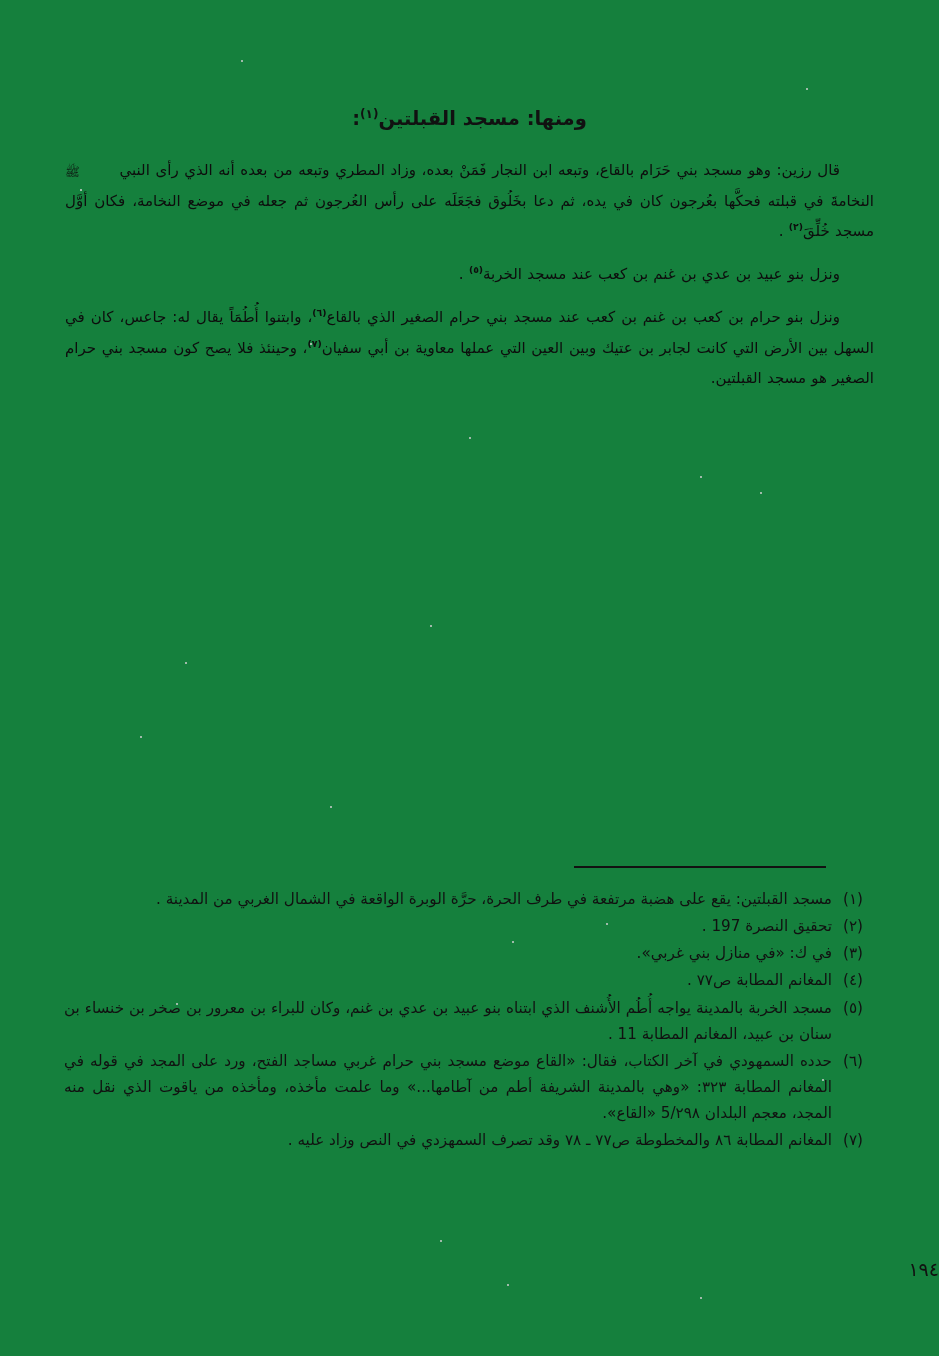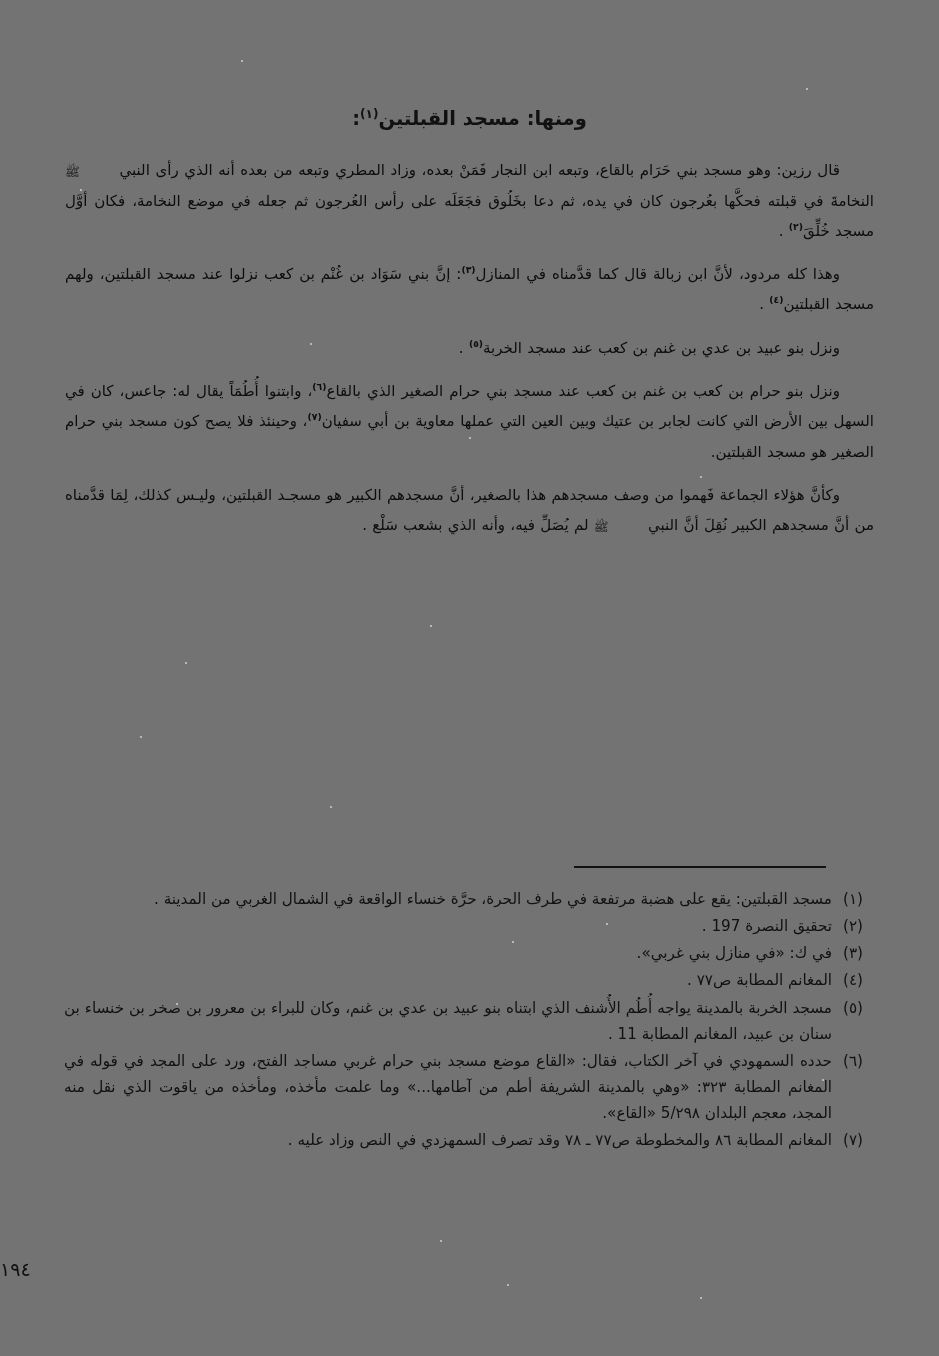--- a/index.html
+++ b/index.html
@@ -9,21 +9,21 @@
     background: #ffffff;
   }
   body {
     font-family: "DejaVu Sans", "Liberation Sans", sans-serif;
   }
   .page {
     position: relative;
     width: 939px;
     height: 1356px;
     margin: 0 auto;
-    background: #737373;
+    background: #15803d;
     overflow: hidden;
     direction: rtl;
   }
   
   .speckle {
     position: absolute;
     background: #cfcfcf;
     border-radius: 50%;
     pointer-events: none;
   }
@@ -112,21 +112,21 @@
     text-align: justify;
     text-justify: inter-word;
     padding-left: 4px;
   }
 
   .page-number {
     position: absolute;
     top: 1258px;
     left: 0;
     right: 0;
-    text-align: left;
+    text-align: right;
     font-size: 19px;
     color: #111;
     letter-spacing: 1px;
   }
 </style>
 </head>
 <body>
 
 <div class="page">
 
@@ -150,36 +150,34 @@
   <div class="speckle" style="top:1297px;left:700px;width:2px;height:2px;"></div>
 
   <div class="content">
 
     <div class="heading">
       <span>ومنها: مسجد القبلتين</span><sup class="fn">(١)</sup><span class="tail">:</span>
     </div>
 
     <div id="paragraph-list">
         <p class="body-par">قال رزين: وهو مسجد بني حَرَام بالقاع، وتبعه ابن النجار فَمَنْ بعده، وزاد المطري وتبعه من بعده أنه الذي رأى النبي <span class="sallam">ﷺ</span> النخامةَ في قبلته فحكَّها بعُرجون كان في يده، ثم دعا بخَلُوق فجَعَلَه على رأس العُرجون ثم جعله في موضع النخامة، فكان أوَّل مسجد خُلِّقَ<sup class="fn">(٢)</sup> .</p>
-        <p class="body-par">وهذا كله مردود، لأنَّ ابن زبالة قال كما قدَّمناه في المنازل<sup class="fn">(٣)</sup>: إنَّ بني سَوَاد بن غُنْم بن كعب نزلوا عند مسجد القبلتين، ولهم مسجد القبلتين<sup class="fn">(٤)</sup> .</p>
         <p class="body-par">ونزل بنو عبيد بن عدي بن غنم بن كعب عند مسجد الخربة<sup class="fn">(٥)</sup> .</p>
         <p class="body-par">ونزل بنو حرام بن كعب بن غنم بن كعب عند مسجد بني حرام الصغير الذي بالقاع<sup class="fn">(٦)</sup>، وابتنوا أُطُمَاً يقال له: جاعس، كان في السهل بين الأرض التي كانت لجابر بن عتيك وبين العين التي عملها معاوية بن أبي سفيان<sup class="fn">(٧)</sup>، وحينئذ فلا يصح كون مسجد بني حرام الصغير هو مسجد القبلتين.</p>
-        <p class="body-par">وكأنَّ هؤلاء الجماعة فَهموا من وصف مسجدهم هذا بالصغير، أنَّ مسجدهم الكبير هو مسجـد القبلتين، وليـس كذلك، لِمَا قدَّمناه من أنَّ مسجدهم الكبير نُقِلَ أنَّ النبي <span class="sallam">ﷺ</span> لم يُصَلِّ فيه، وأنه الذي بشعب سَلْع .</p>
       </div>
 
   </div>
 
   <div class="fn-rule-wrap">
     <div class="fn-rule"></div>
   </div>
 
   <div class="footnotes" id="footnote-list">
       <div class="fn-row">
         <div class="fn-num">(١)</div>
-        <div class="fn-text">مسجد القبلتين: يقع على هضبة مرتفعة في طرف الحرة، حرَّة خنساء الواقعة في الشمال الغربي من المدينة .</div>
+        <div class="fn-text">مسجد القبلتين: يقع على هضبة مرتفعة في طرف الحرة، حرَّة الوبرة الواقعة في الشمال الغربي من المدينة .</div>
       </div>
       <div class="fn-row">
         <div class="fn-num">(٢)</div>
         <div class="fn-text">تحقيق النصرة 197 .</div>
       </div>
       <div class="fn-row">
         <div class="fn-num">(٣)</div>
         <div class="fn-text">في ك: «في منازل بني غربي».</div>
       </div>
       <div class="fn-row">

